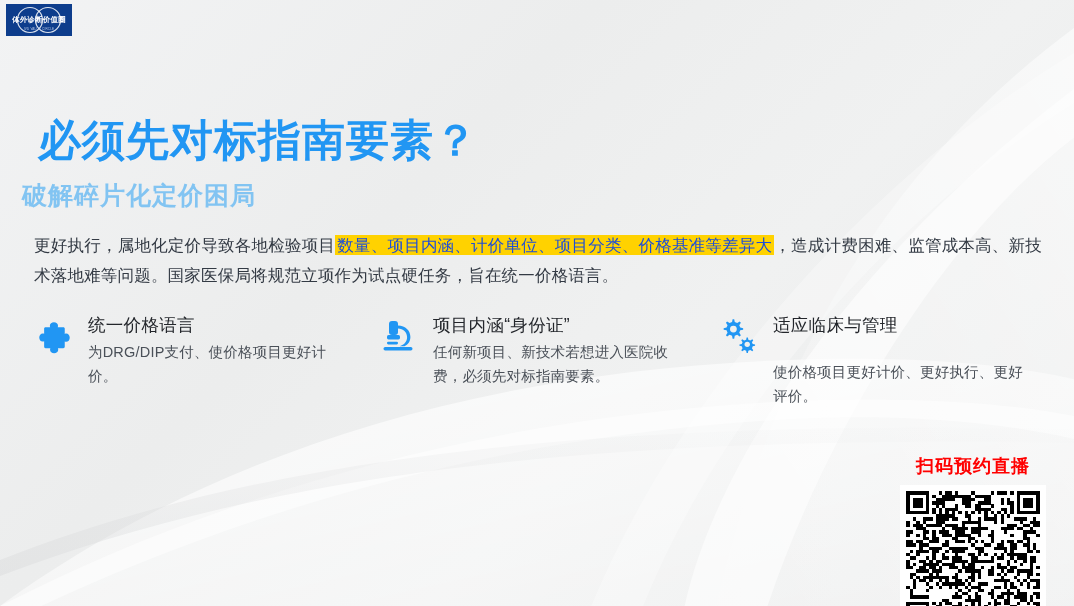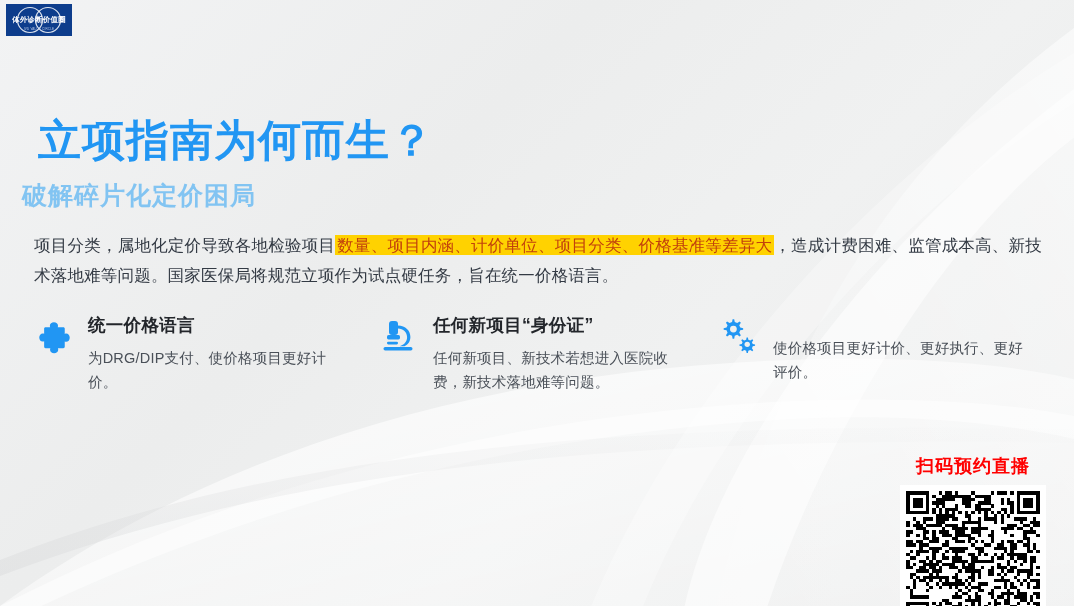--- a/index.html
+++ b/index.html
@@ -88,21 +88,21 @@
     top: 230px;
     width: 1008px;
     font-size: 16.5px;
     line-height: 30px;
     color: #333a44;
     letter-spacing: 0.2px;
     text-align: justify;
   }
   .hl {
     background: #FFD200;
-    color: #c2410c;
+    color: #1d4ed8;
     padding: 1px 2px;
     font-weight: 500;
   }
 
   
   .features {
     position: absolute;
     left: 34px;
     top: 314px;
     width: 1010px;
@@ -120,25 +120,25 @@
   .feat-icon {
     flex: 0 0 auto;
     width: 40px;
     height: 40px;
     margin-top: 2px;
   }
   .feat-icon svg { display: block; }
   .feat-body { flex: 1 1 auto; }
   .feat-title {
     font-size: 17.5px;
-    font-weight: 700;
+    font-weight: 400;
     color: #23262b;
     letter-spacing: 0.3px;
     line-height: 1.35;
-    margin-bottom: 8px;
+    margin-bottom: 2px;
   }
   .feat-desc {
     font-size: 14.5px;
     line-height: 24px;
     color: #4a5058;
     letter-spacing: 0.2px;
     max-width: 250px;
   }
   .feature.f2 .feat-desc { max-width: 262px; }
   .feature.f3 .feat-desc { max-width: 258px; margin-top: 22px; }
@@ -204,24 +204,24 @@
 
   <div class="logo">
     <svg width="66" height="32" viewBox="0 0 66 32" xmlns="http://www.w3.org/2000/svg">
       <circle cx="24" cy="16" r="12.5" fill="none" stroke="#ffffff" stroke-width="1.2" opacity="0.85"></circle>
       <circle cx="42" cy="16" r="12.5" fill="none" stroke="#ffffff" stroke-width="1.2" opacity="0.85"></circle>
     </svg>
     <span class="logo-text">体外诊断价值圈</span>
     <span class="logo-sub">IVD VALUE CIRCLE</span>
   </div>
 
-  <div class="title">立项指南为何而生？</div>
+  <div class="title">必须先对标指南要素？</div>
   <div class="subtitle">破解碎片化定价困局</div>
 
-  <div class="para"><span>项目分类，属地化定价导致各地检验项目</span><span class="hl">数量、项目内涵、计价单位、项目分类、价格基准等差异大</span><span>，造成计费困难、监管成本高、新技术落地难等问题。国家医保局将规范立项作为试点硬任务，旨在统一价格语言。</span></div>
+  <div class="para"><span>更好执行，属地化定价导致各地检验项目</span><span class="hl">数量、项目内涵、计价单位、项目分类、价格基准等差异大</span><span>，造成计费困难、监管成本高、新技术落地难等问题。国家医保局将规范立项作为试点硬任务，旨在统一价格语言。</span></div>
 
   <div class="features">
 
     <div class="feature f1">
       <div class="feat-icon">
         <svg width="40" height="40" viewBox="0 0 40 40" xmlns="http://www.w3.org/2000/svg">
           <path fill="#2196F3" d="M16.6 4.2c2.2 0 4 1.5 4 3.4 0 .5-.1 1-.3 1.4h5.5c.8 0 1.4.6 1.4 1.4v5.2c.4-.2.9-.3 1.4-.3 2 0 3.5 1.8 3.5 4s-1.5 4-3.5 4c-.5 0-1-.1-1.4-.3v5.3c0 .8-.6 1.4-1.4 1.4h-5.3c.2.4.3.9.3 1.4 0 2-1.8 3.5-4 3.5s-4-1.5-4-3.5c0-.5.1-1 .3-1.4H8.4c-.8 0-1.4-.6-1.4-1.4v-5.5c-.4.2-.9.3-1.4.3-2 0-3.4-1.8-3.4-4s1.5-4 3.4-4c.5 0 1 .1 1.4.3V10.4c0-.8.6-1.4 1.4-1.4h4.5c-.2-.4-.3-.9-.3-1.4 0-1.9 1.8-3.4 4-3.4z" transform="translate(3,2) scale(1.02)"></path>
         </svg>
       </div>
       <div class="feat-body">
@@ -234,37 +234,38 @@
       <div class="feat-icon">
         <svg width="40" height="40" viewBox="0 0 40 40" xmlns="http://www.w3.org/2000/svg">
           <rect x="10" y="5" width="9" height="14" rx="3" fill="#2196F3"></rect>
           <rect x="8" y="19" width="13" height="4.4" rx="1.6" fill="#2196F3"></rect>
           <path d="M19 9.5c7.5 0 12.4 5.3 12.4 11.4 0 4.3-2.4 7.6-5.9 9.3h-4.8c4.6-1.2 7.4-4.6 7.4-9.1 0-4.9-3.9-8.7-9.1-8.7z" fill="#2196F3"></path>
           <rect x="8" y="25.8" width="11" height="2.6" rx="1.3" fill="#2196F3"></rect>
           <rect x="4.5" y="31" width="29" height="3.4" rx="1.7" fill="#2196F3"></rect>
         </svg>
       </div>
       <div class="feat-body">
-        <div class="feat-title">任何新项目“身份证”</div>
-        <div class="feat-desc">任何新项目、新技术若想进入医院收费，新技术落地难等问题。</div>
+        <div class="feat-title">项目内涵“身份证”</div>
+        <div class="feat-desc">任何新项目、新技术若想进入医院收费，必须先对标指南要素。</div>
       </div>
     </div>
 
     <div class="feature f3">
       <div class="feat-icon">
         <svg width="40" height="40" viewBox="0 0 40 40" xmlns="http://www.w3.org/2000/svg">
           <g fill="#2196F3">
             <path d="M13.6 3.2l1.6 0 .55 2.9 2.45 1.0 2.5-1.6 1.15 1.15-1.6 2.5 1.0 2.45 2.9.55 0 1.6-2.9.55-1.0 2.45 1.6 2.5-1.15 1.15-2.5-1.6-2.45 1.0-.55 2.9-1.6 0-.55-2.9-2.45-1.0-2.5 1.6-1.15-1.15 1.6-2.5-1.0-2.45-2.9-.55 0-1.6 2.9-.55 1.0-2.45-1.6-2.5 1.15-1.15 2.5 1.6 2.45-1.0z"></path>
             <circle cx="14.4" cy="13.1" r="3.4" fill="#eef0f0"></circle>
             <path d="M27.6 21.4l1.3 0 .44 2.32 1.96.8 2.0-1.28.92.92-1.28 2.0.8 1.96 2.32.44 0 1.3-2.32.44-.8 1.96 1.28 2.0-.92.92-2.0-1.28-1.96.8-.44 2.32-1.3 0-.44-2.32-1.96-.8-2.0 1.28-.92-.92 1.28-2.0-.8-1.96-2.32-.44 0-1.3 2.32-.44.8-1.96-1.28-2.0.92-.92 2.0 1.28 1.96-.8z"></path>
             <circle cx="28.25" cy="28.34" r="2.7" fill="#eef0f0"></circle>
           </g>
         </svg>
       </div>
       <div class="feat-body">
+        <div class="feat-title">适应临床与管理</div>
         <div class="feat-desc">使价格项目更好计价、更好执行、更好评价。</div>
       </div>
     </div>
 
   </div>
 
   <div class="qr-block">
     <div class="qr-caption">扫码预约直播</div>
     <div class="qr-frame">
       <svg id="qr-svg" viewBox="0 0 45 45" shape-rendering="crispEdges" xmlns="http://www.w3.org/2000/svg">

